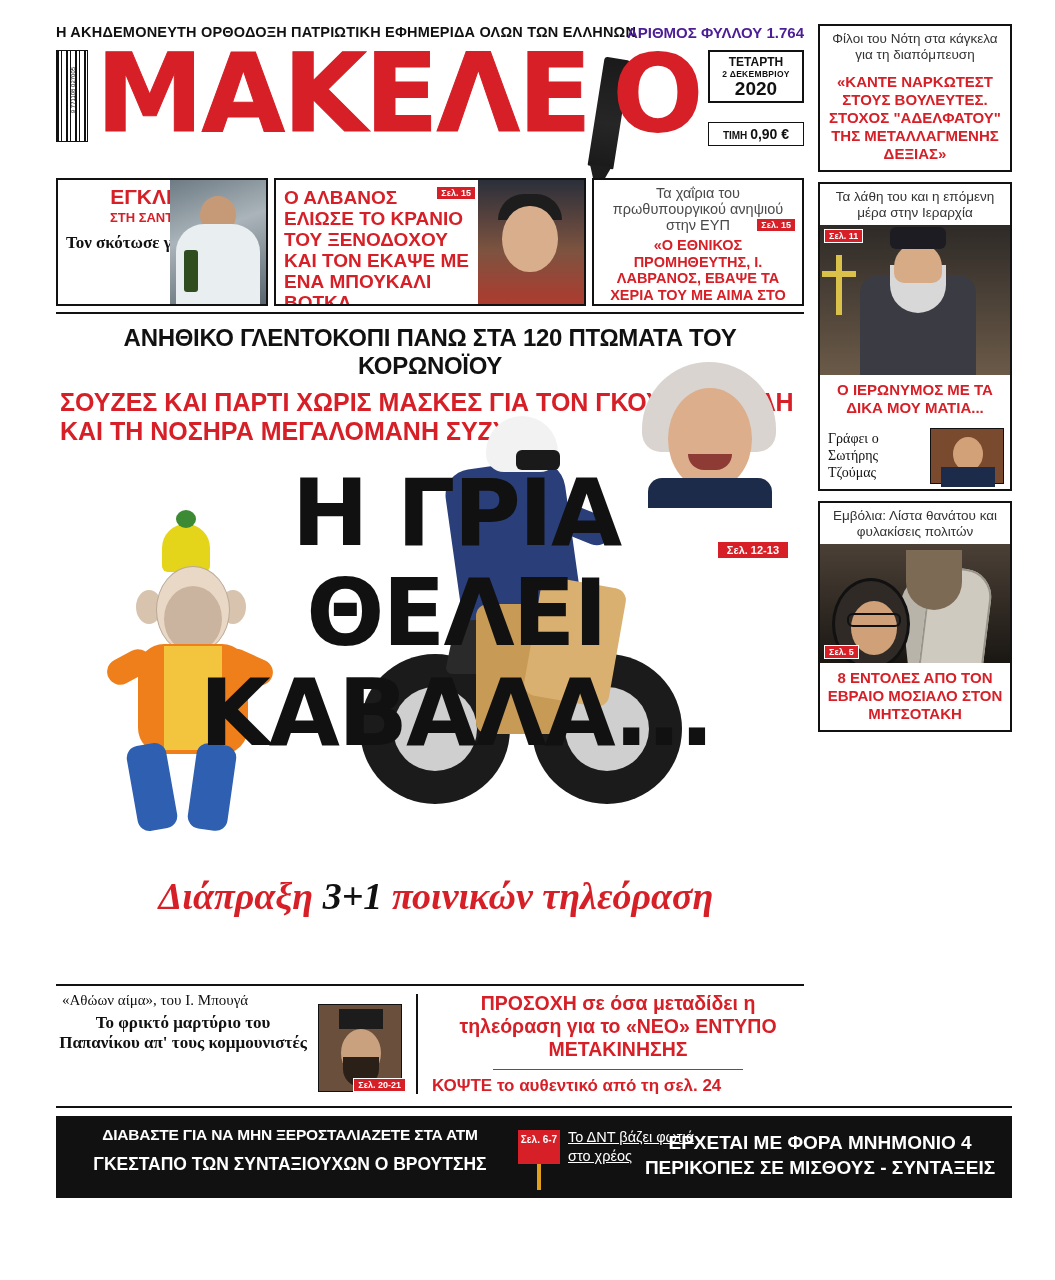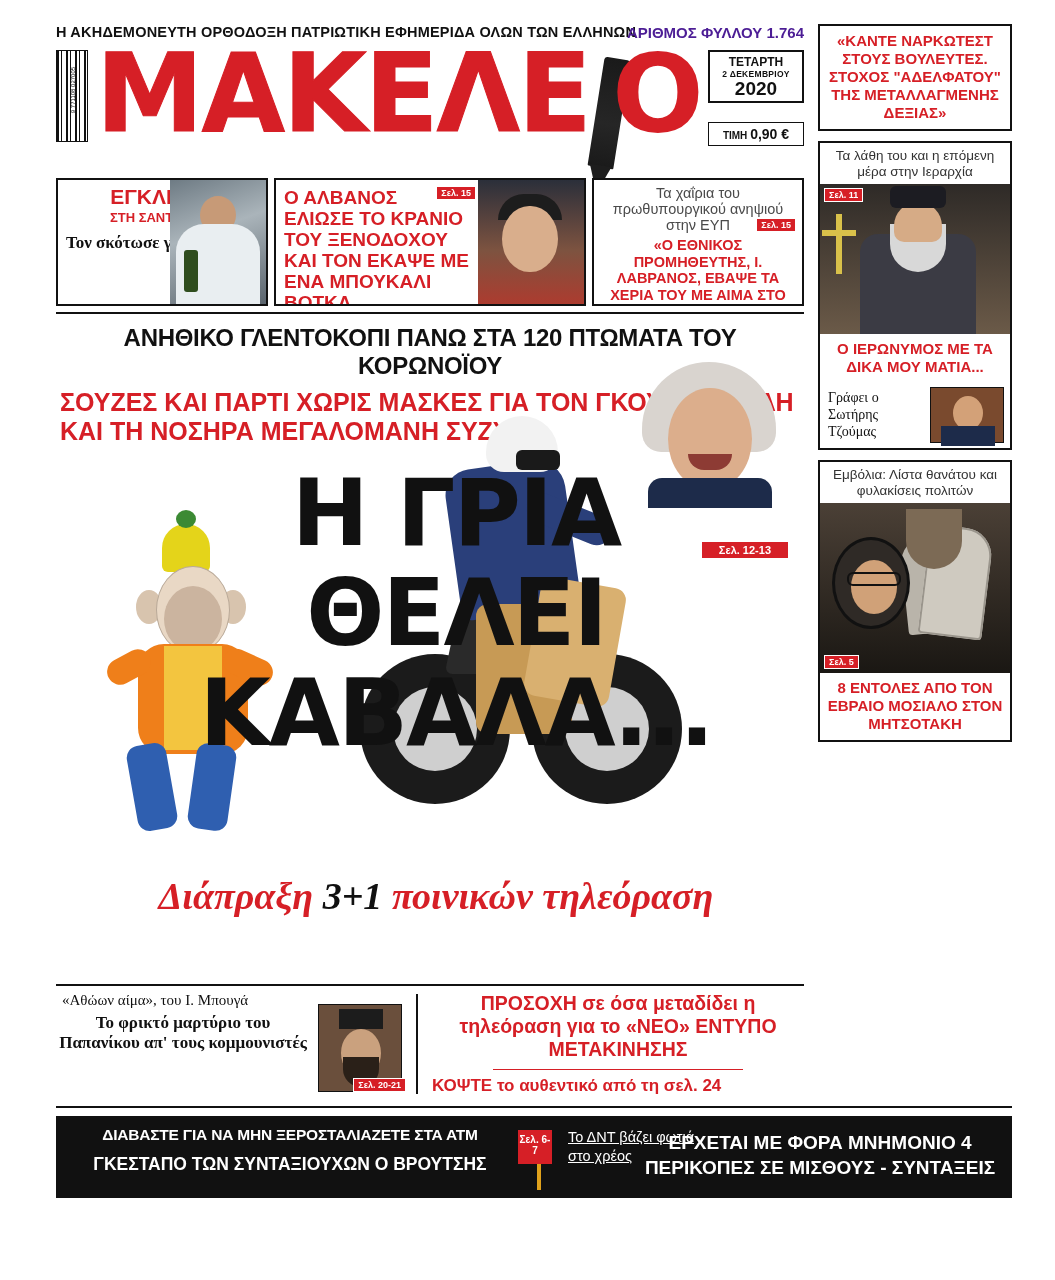--- a/index.html
+++ b/index.html
@@ -154,21 +154,21 @@
   .g-armR { position:absolute; left:120px; top:150px; width:52px; height:26px; background:#ef7f1a; border-radius:13px; transform:rotate(24deg);}
   .g-legL { position:absolute; left:30px; top:240px; width:40px; height:86px; background:#2f5fb0; border-radius:12px; transform:rotate(-10deg);}
   .g-legR { position:absolute; left:90px; top:240px; width:40px; height:86px; background:#2f5fb0; border-radius:12px; transform:rotate(8deg);}
 
   .art-woman { position:absolute; right:10px; top:48px; width:170px; height:140px; }
   .w-hair { position:absolute; left:18px; top:0; width:134px; height:90px; background:#d9d4cf; border-radius:70px 70px 20px 20px;}
   .w-face { position:absolute; left:44px; top:26px; width:84px; height:102px; background:#dcae8c; border-radius:42px/52px;}
   .w-smile { position:absolute; left:64px; top:92px; width:44px; height:16px; background:#8d3b34; border-radius:0 0 22px 22px;}
   .w-body { position:absolute; left:24px; top:116px; width:124px; height:30px; background:#1d2b4a; border-radius:14px 14px 0 0;}
 
-  .main-seal { position:absolute; right:16px; top:228px; background:#d61f26; color:#fff; font-size:11px; font-weight:bold; padding:2px 17px; }
+  .main-seal { position:absolute; right:16px; top:228px; background:#d61f26; color:#fff; font-size:11px; font-weight:bold; padding:2px 9px; }
 
   
   .botrow { position:absolute; left:56px; top:984px; width:748px; height:116px; border-top:2px solid #111; }
   .b-left { position:absolute; left:0; top:6px; width:352px; height:104px; }
   .b-div { position:absolute; left:360px; top:8px; width:2px; height:100px; background:#111; }
   .b-right { position:absolute; left:376px; top:6px; width:372px; height:104px; }
 
   .b-left .q { font-family:"Liberation Serif", serif; font-size:15px; text-align:left; padding-left:6px; }
   .b-left .m { font-family:"Liberation Serif", serif; font-weight:bold; font-size:17px; line-height:20px; text-align:center; padding-top:4px; width:254px;}
   .b-photo { position:absolute; right:6px; top:12px; width:84px; height:88px; background:#6a4f3c; border:1px solid #111;}
@@ -202,38 +202,38 @@
   .p2 .hat { position:absolute; left:70px; top:2px; width:56px; height:22px; background:#1c1c22; border-radius:6px;}
   .p2 .cross { position:absolute; left:16px; top:30px; width:6px; height:60px; background:#d9c14a;}
   .p2 .cross:after{ content:""; position:absolute; left:-14px; top:16px; width:34px; height:6px; background:#d9c14a;}
 
   .rauthor { position:relative; padding:6px 84px 8px 8px; font-family:"Liberation Serif", serif; font-size:14px; line-height:17px; color:#111;}
   .rauthor .ph { position:absolute; right:6px; top:4px; width:74px; height:56px; background:#7a4a2e; border:1px solid #111;}
   .rauthor .ph .f{ position:absolute; left:22px; top:8px; width:30px; height:34px; background:#d3a178; border-radius:15px/17px;}
   .rauthor .ph .s{ position:absolute; left:10px; top:38px; width:54px; height:20px; background:#1d2b4a;}
 
   
-  .p3 { background:linear-gradient(180deg,#4b4036 0%,#1a1713 100%); height:170px;}
+  .p3 { background:linear-gradient(180deg,#4b4036 0%,#1a1713 100%); height:119px;}
   .p3 .tablet { position:absolute; right:22px; top:24px; width:64px; height:110px; background:#cfcac0; border-radius:28px 28px 4px 4px; transform:rotate(7deg); box-shadow:inset 0 0 0 2px #9a958c;}
   .p3 .tablet2 { position:absolute; right:54px; top:34px; width:52px; height:96px; background:#b9b4aa; border-radius:24px 24px 4px 4px; transform:rotate(-6deg);}
   .p3 .oval { position:absolute; left:12px; top:34px; width:78px; height:92px; border:3px solid #111; border-radius:50%; background:#2f2a26; overflow:hidden;}
   .p3 .oval .fc{ position:absolute; left:16px; top:20px; width:46px; height:54px; background:#d0a178; border-radius:23px/27px;}
   .p3 .oval .gl{ position:absolute; left:12px; top:32px; width:54px; height:14px; border:2px solid #111; border-radius:6px;}
   .p3 .beard2{ position:absolute; left:86px; top:6px; width:56px; height:60px; background:#7c6a55; border-radius:0 0 28px 28px;}
 
   
   .banner {
     position:absolute; left:56px; top:1116px; width:956px; height:82px;
     background:#111; color:#fff; border:2px solid #111;
   }
   .bn-left { position:absolute; left:14px; top:8px; width:436px; text-align:center; }
   .bn-left .l1 { font-size:15.5px; font-weight:bold; letter-spacing:-0.2px; }
   .bn-left .l2 { font-size:17.5px; font-weight:bold; margin-top:10px; }
   .bn-seal {
-    position:absolute; left:460px; top:12px; width:34px; height:34px;
+    position:absolute; left:460px; top:12px; width:42px; height:34px;
     background:#d61f26; color:#fff; font-size:10px; font-weight:bold;
     text-align:center; line-height:11px; padding-top:4px;
   }
   .bn-seal:after{ content:""; position:absolute; left:19px; top:34px; width:4px; height:26px; background:#e0a21c;}
   .bn-mid { position:absolute; left:510px; top:10px; width:140px; font-size:14.5px; line-height:19px;text-decoration:underline; }
   .bn-right { position:absolute; right:14px; top:12px; width:352px; text-align:center; }
   .bn-right .r1 { font-size:19px; font-weight:bold; line-height:25px; }
 
   .frame-line { position:absolute; left:56px; top:1106px; width:956px; height:2px; background:#111;}
 </style>
@@ -362,20 +362,21 @@
     <div class="b-right">
       <div class="r1">ΠΡΟΣΟΧΗ σε όσα μεταδίδει η τηλεόραση για το «ΝΕΟ» ΕΝΤΥΠΟ ΜΕΤΑΚΙΝΗΣΗΣ</div>
       <div class="rule"></div>
       <div class="r2">ΚΟΨΤΕ το αυθεντικό από τη σελ. 24</div>
     </div>
   </div>
 
   <div class="rail">
 
     <div class="rbox">
+      <div class="rhead">Φίλοι του Νότη στα κάγκελα για τη διαπόμπευση</div>
       <div class="rcaption">«ΚΑΝΤΕ ΝΑΡΚΩΤΕΣΤ ΣΤΟΥΣ ΒΟΥΛΕΥΤΕΣ. ΣΤΟΧΟΣ "ΑΔΕΛΦΑΤΟΥ" ΤΗΣ ΜΕΤΑΛΛΑΓΜΕΝΗΣ ΔΕΞΙΑΣ»</div>
     </div>
 
     <div class="rbox">
       <div class="rhead">Τα λάθη του και η επόμενη μέρα στην Ιεραρχία</div>
       <div class="rphoto p2">
         <div class="cross"></div>
           <div class="robe"></div>
           <div class="beard"></div>
         <div class="face"></div>

